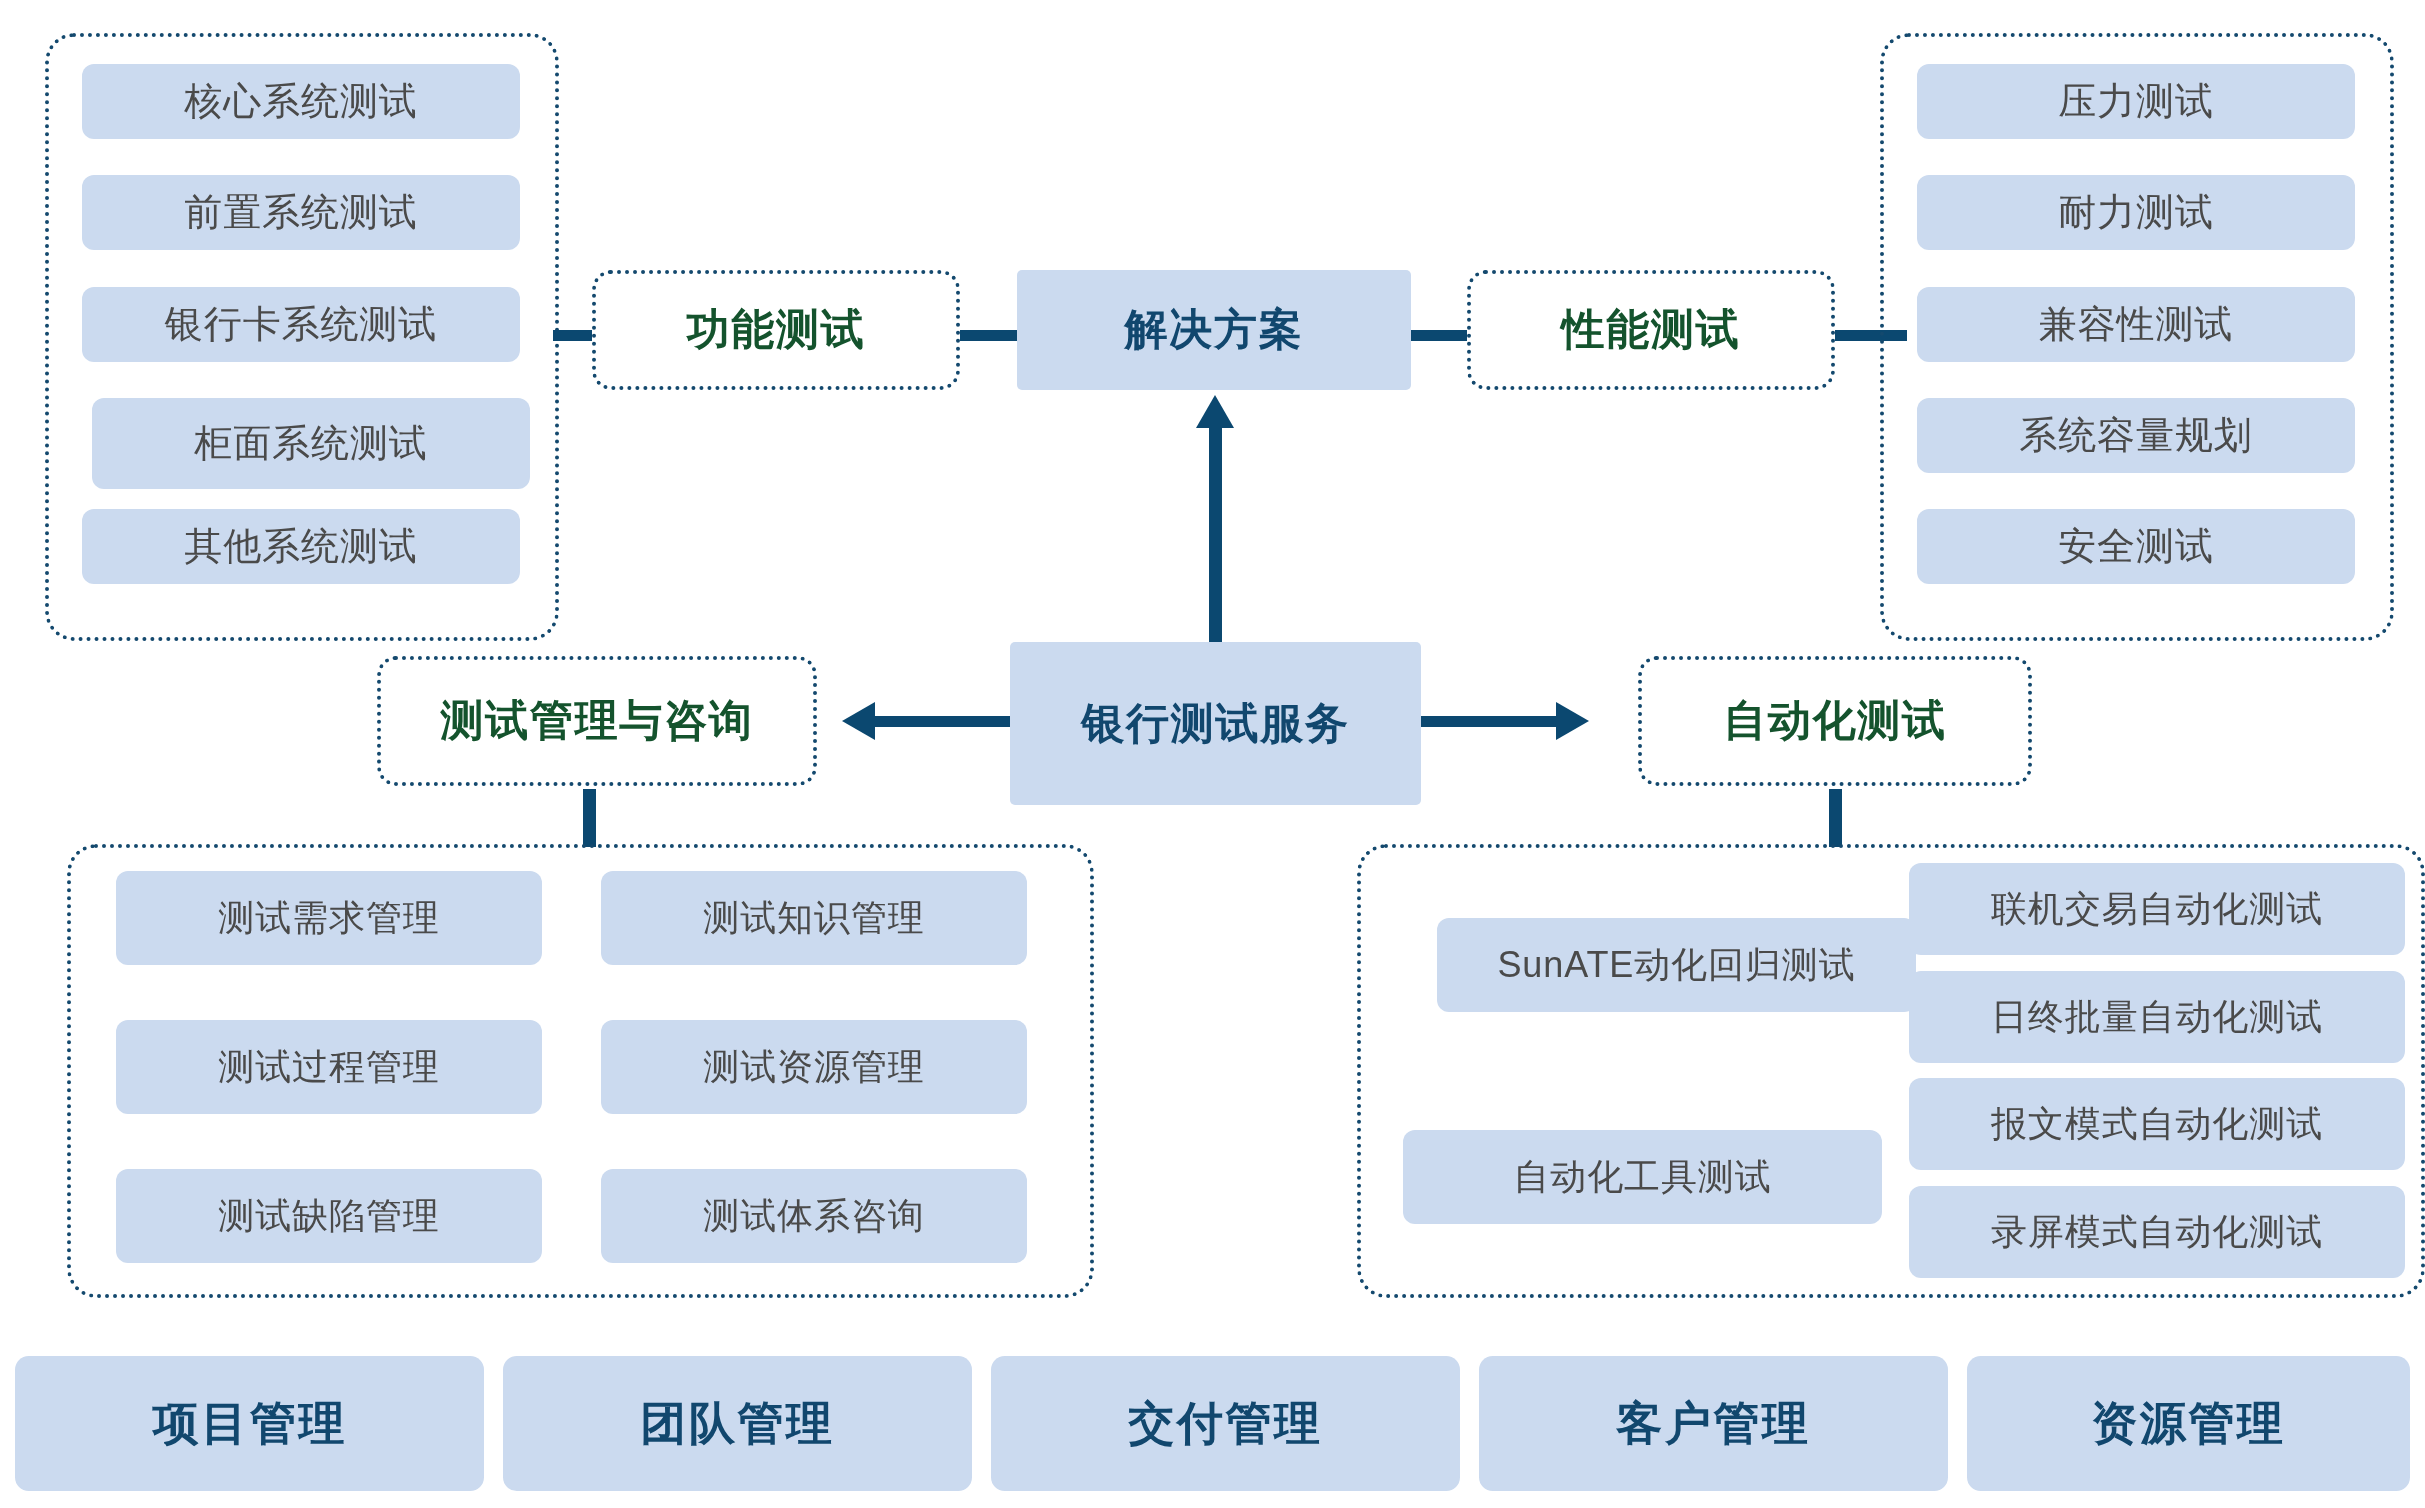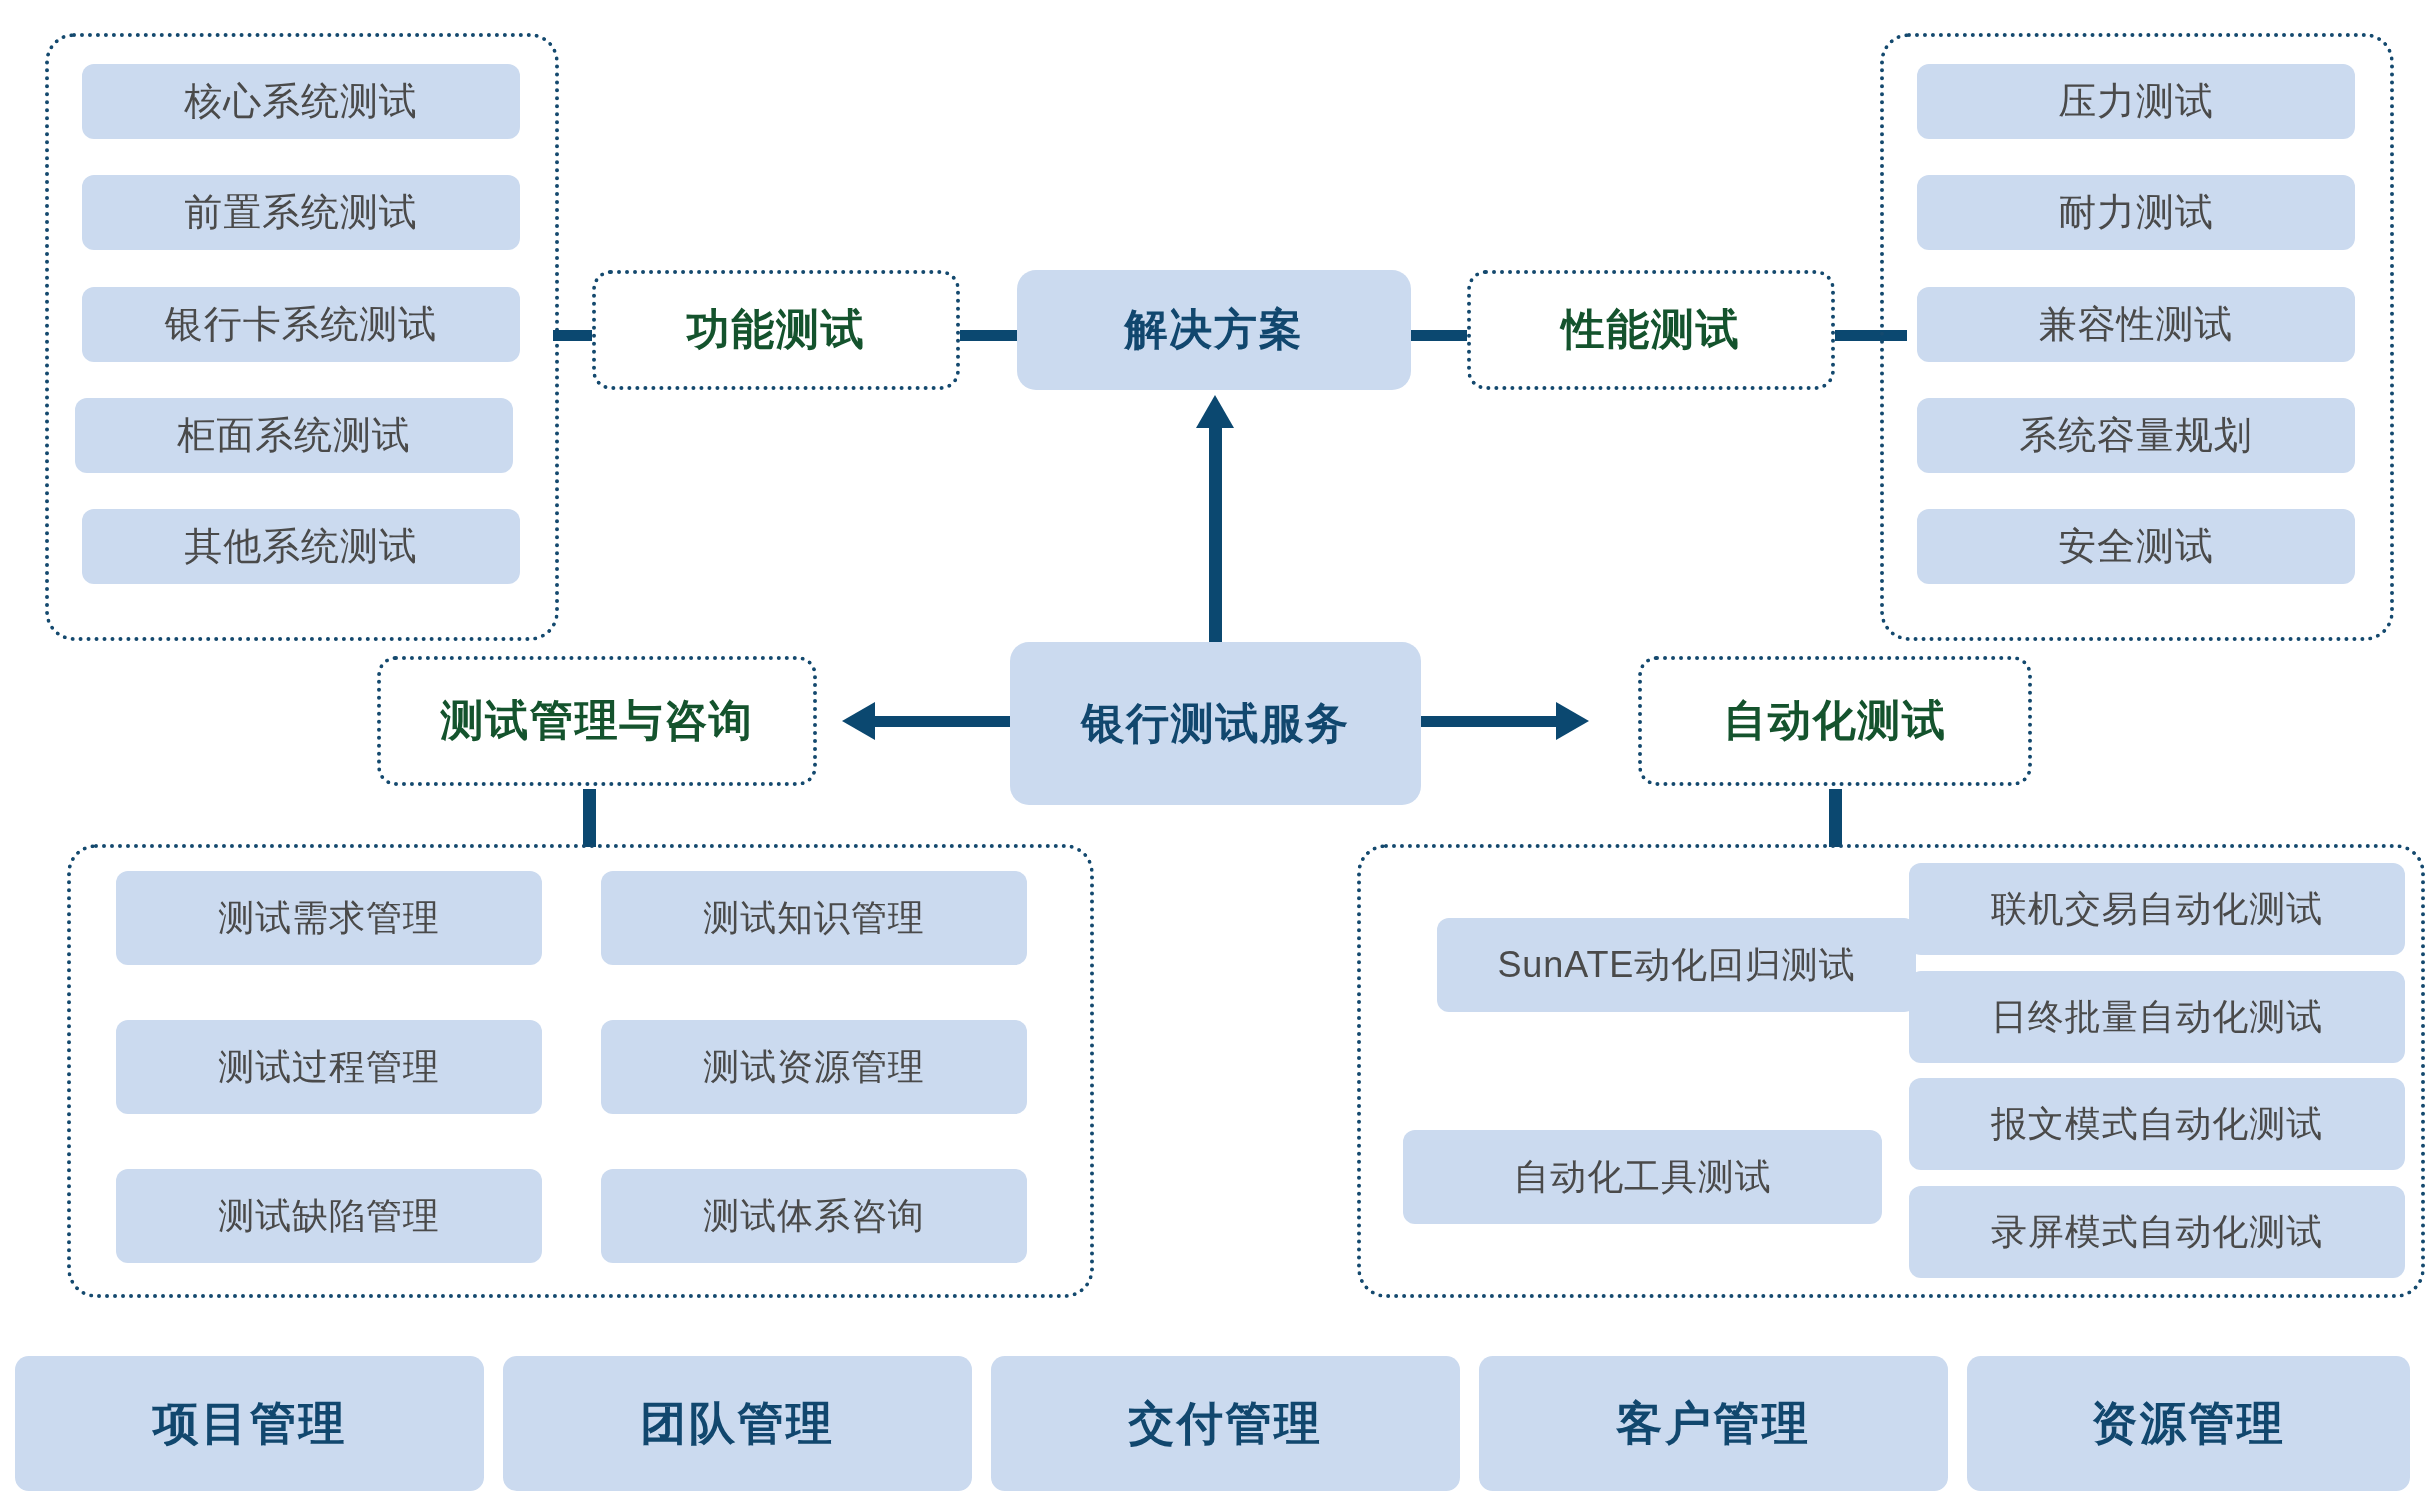--- a/index.html
+++ b/index.html
@@ -30,21 +30,21 @@
     font-weight:400;
     letter-spacing:0.9px;
     white-space:nowrap;
   }
   .chip.small{font-size:36px;}
 
   
   .node-fill{
     position:absolute;
     background:#CBDAEF;
-    border-radius:19px;
+    border-radius:5px;
     box-sizing:border-box;
     display:flex;align-items:center;justify-content:center;
     color:#11476E;
     font-size:43px;
     font-weight:bold;
     letter-spacing:1.7px;
     white-space:nowrap;
   }
 
   
@@ -101,21 +101,21 @@
 </head>
 <body>
 
 <div class="stage">
 
   <div class="group" style="left:45px;top:33px;width:514px;height:608px;"></div>
 
   <div class="chip" style="left:82px;top:64px;width:438px;height:75px;">核心系统测试</div>
   <div class="chip" style="left:82px;top:175px;width:438px;height:75px;">前置系统测试</div>
   <div class="chip" style="left:82px;top:287px;width:438px;height:75px;">银行卡系统测试</div>
-  <div class="chip" style="left:75px;top:398px;width:438px;height:75px;">柜面系统测试</div>
+  <div class="chip" style="left:92px;top:398px;width:438px;height:91px;">柜面系统测试</div>
   <div class="chip" style="left:82px;top:509px;width:438px;height:75px;">其他系统测试</div>
 
   <div class="conn-h" style="left:553px;top:330px;width:72px;"></div>
 
   <div class="node-dot" style="left:592px;top:270px;width:368px;height:120px;">功能测试</div>
 
   <div class="conn-h" style="left:960px;top:330px;width:68px;"></div>
 
   <div class="node-fill" style="left:1017px;top:270px;width:394px;height:120px;">解决方案</div>
 

